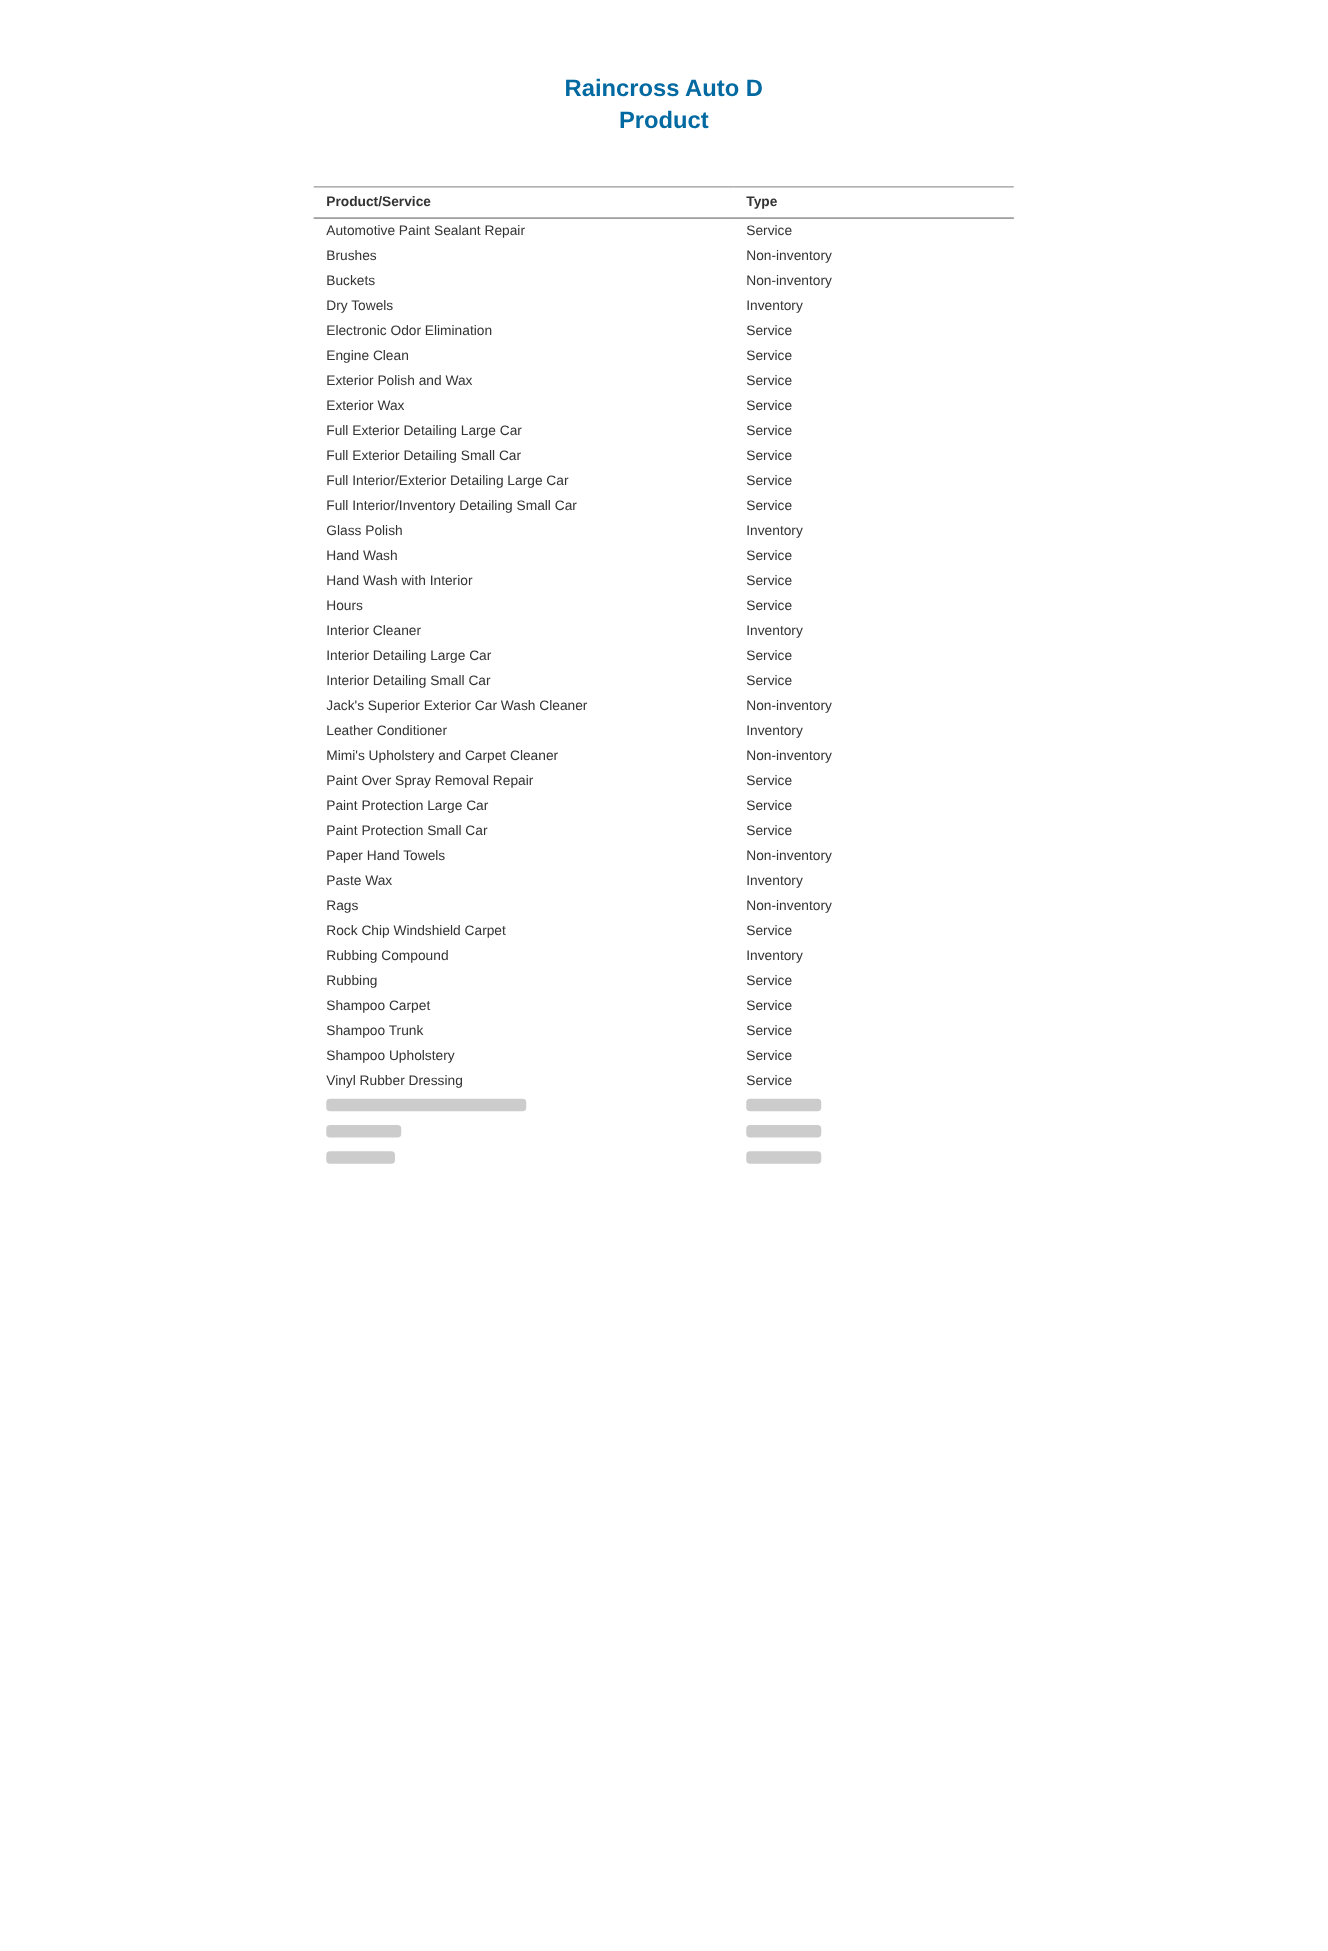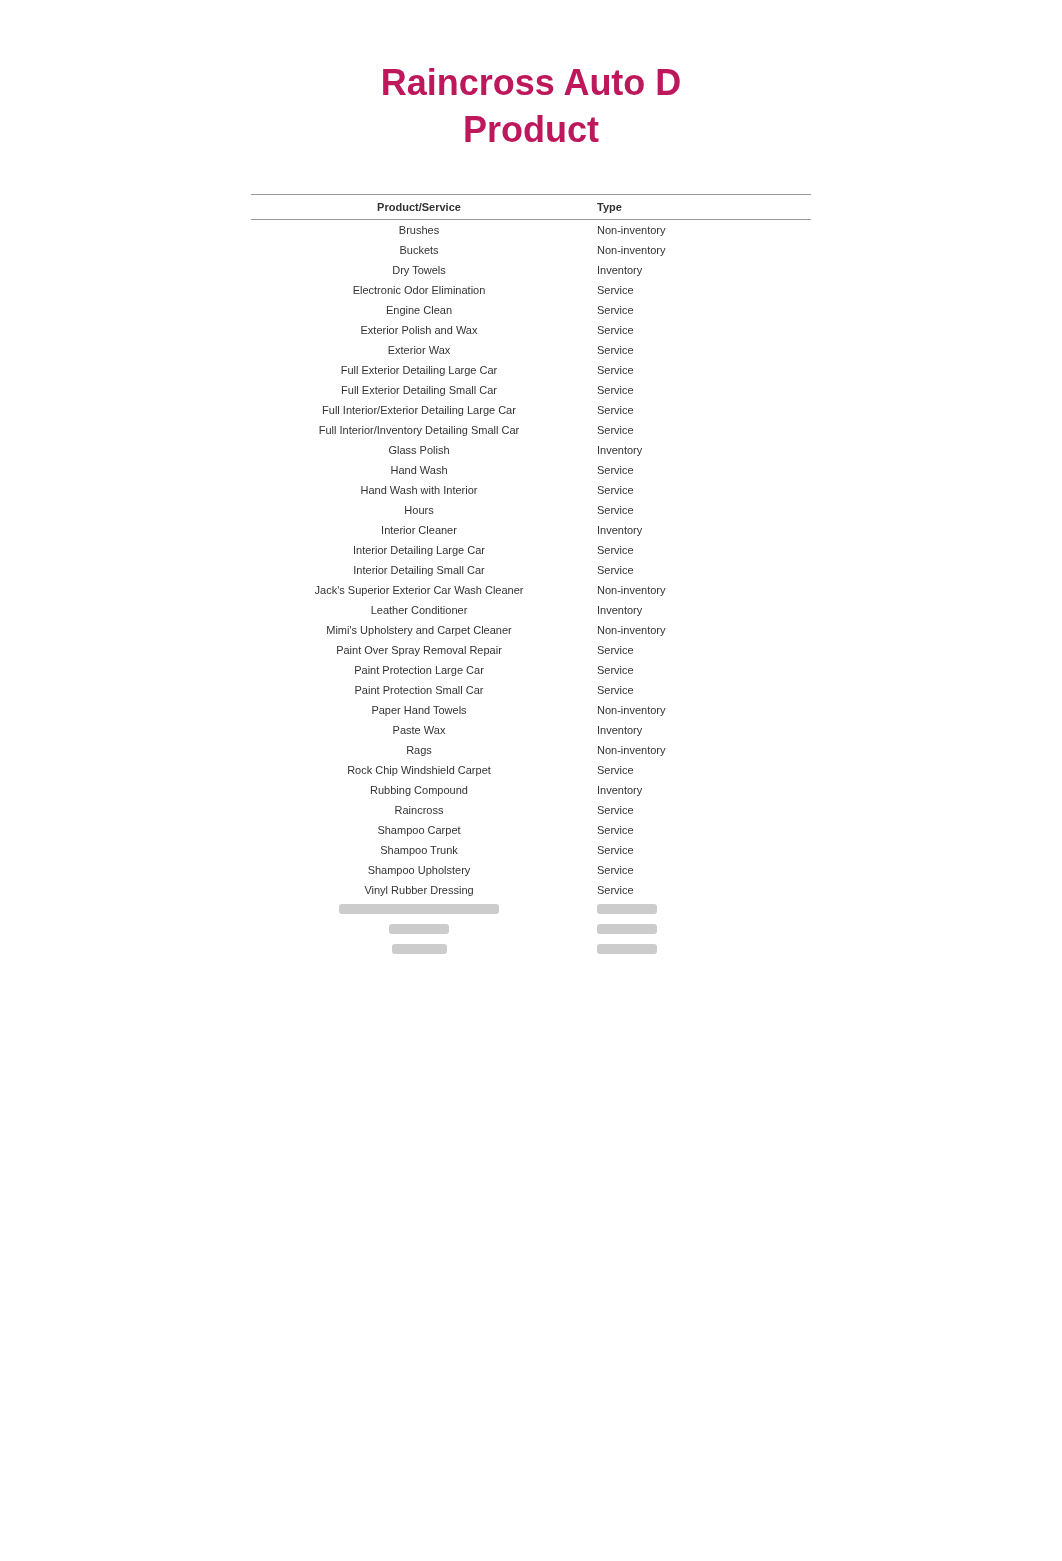--- a/index.html
+++ b/index.html
@@ -24,23 +24,23 @@
       flex-direction: column;
       align-items: center;
     }
 
     .report-title {
       text-align: center;
       margin-bottom: 40px;
     }
 
     .report-title h1 {
-      font-size: 36px;
+      font-size: 19px;
       font-weight: bold;
-      color: #be185d;
+      color: #0369a1;
       line-height: 1.3;
     }
 
     .table-container {
       width: 560px;
       margin: 0 auto;
     }
 
     table {
       width: 100%;
@@ -65,21 +65,20 @@
       color: #333;
       font-size: 11px;
     }
 
     tbody tr:nth-child(even) td {
       background: #fff;
     }
 
     .col-product {
       width: 60%;
-      text-align: center;
     }
 
     .col-type {
       width: 40%;
     }
   </style>
 </head>
 <body>
 
 <div class="page-container">
@@ -93,20 +92,24 @@
   <div class="table-container">
     <table>
       <thead>
         <tr>
           <th class="col-product">Product/Service</th>
           <th class="col-type">Type</th>
         </tr>
       </thead>
       <tbody id="table-body">
 
+      <tr>
+            <td class="col-product">Automotive Paint Sealant Repair</td>
+            <td class="col-type">Service</td>
+          </tr>
           <tr>
             <td class="col-product">Brushes</td>
             <td class="col-type">Non-inventory</td>
           </tr>
           <tr>
             <td class="col-product">Buckets</td>
             <td class="col-type">Non-inventory</td>
           </tr>
           <tr>
             <td class="col-product">Dry Towels</td>
@@ -210,21 +213,21 @@
           </tr>
           <tr>
             <td class="col-product">Rock Chip Windshield Carpet</td>
             <td class="col-type">Service</td>
           </tr>
           <tr>
             <td class="col-product">Rubbing Compound</td>
             <td class="col-type">Inventory</td>
           </tr>
           <tr>
-            <td class="col-product">Raincross</td>
+            <td class="col-product">Rubbing</td>
             <td class="col-type">Service</td>
           </tr>
           <tr>
             <td class="col-product">Shampoo Carpet</td>
             <td class="col-type">Service</td>
           </tr>
           <tr>
             <td class="col-product">Shampoo Trunk</td>
             <td class="col-type">Service</td>
           </tr>

